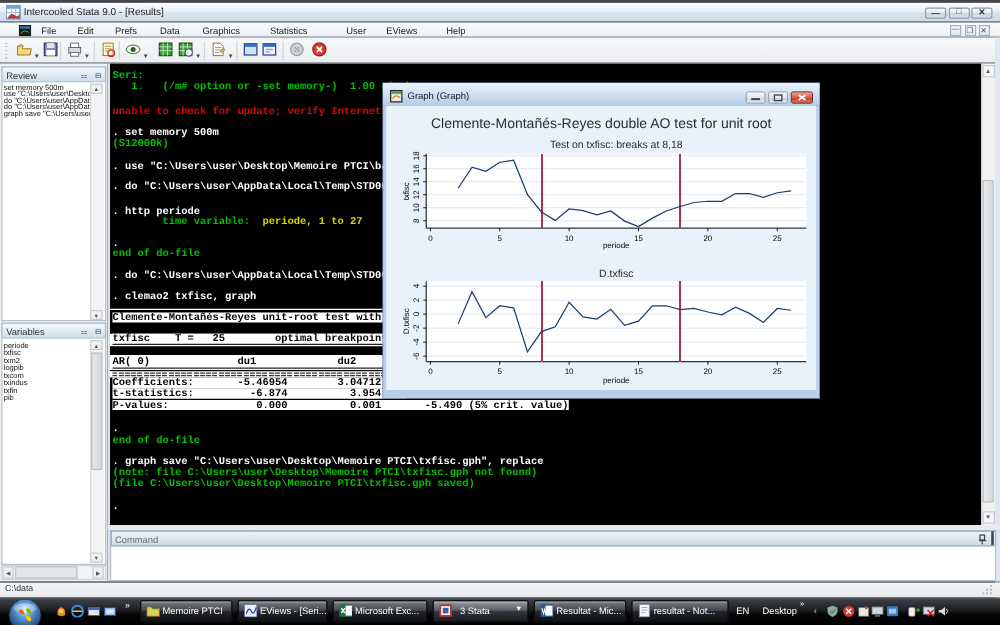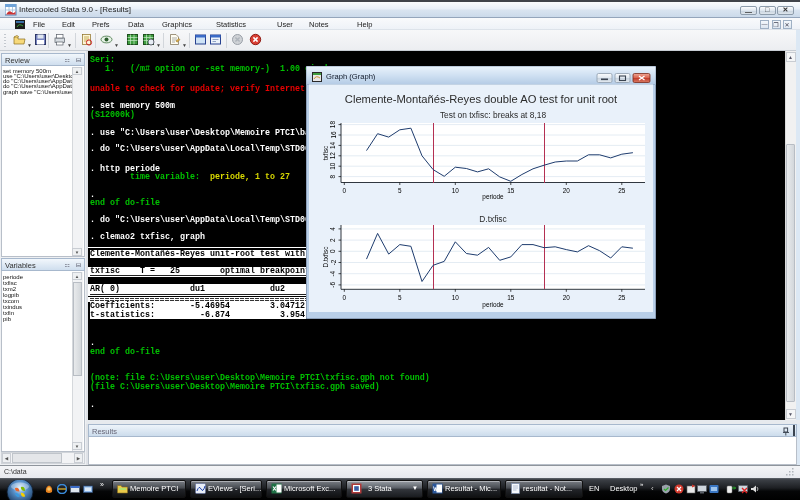--- a/index.html
+++ b/index.html
@@ -81,21 +81,21 @@
       <rect x="1" y="1" width="8" height="2" fill="#3a6ea5"></rect>
       <path d="M2 7 Q4 3 8 6" stroke="#3fbf3f" fill="none" stroke-width="0.8"></path>
     </svg>
 <div class="mi" style="left:33px">File</div>
 <div class="mi" style="left:62px">Edit</div>
 <div class="mi" style="left:92px">Prefs</div>
 <div class="mi" style="left:128px">Data</div>
 <div class="mi" style="left:162px">Graphics</div>
 <div class="mi" style="left:216px">Statistics</div>
 <div class="mi" style="left:277px">User</div>
-<div class="mi" style="left:309px">Notes</div>
+<div class="mi" style="left:309px">EViews</div>
 <div class="mi" style="left:357px">Help</div>
 <div class="mdibtn" style="left:760px"><span style="position:relative;top:-1px">—</span></div>
 <div class="mdibtn" style="left:771.5px">❐</div>
 <div class="mdibtn" style="left:782.5px">✕</div>
 
 <div id="toolbar"></div>
 <div class="abs" style="left:4px;top:34px;width:2px;height:13px;background:repeating-linear-gradient(180deg,#c3c8ce 0 1px,#f4f5f7 1px 3px)"></div>
 <svg class="abs" style="left:13px;top:33px" width="13" height="13" viewBox="0 0 13 13">
       <path d="M1 4 L1 11 L11 11 L12 6 L5 6 L5 4 Z" fill="#f7d97a" stroke="#8a6d1f" stroke-width="0.7"></path>
       <path d="M1 4 L4 2.5 L6 4" fill="#f7d97a" stroke="#8a6d1f" stroke-width="0.7"></path>
@@ -216,37 +216,39 @@
 <div class="rl w" style="top:77.8px">. use "C:\Users\user\Desktop\Memoire PTCI\base</div>
 <div class="rl w" style="top:94.4px">. do "C:\Users\user\AppData\Local\Temp\STD00000</div>
 <div class="rl w" style="top:113.6px">. http periode</div>
 <div class="rl" style="top:122.0px"><span class="g">        time variable:  </span><span class="y">periode, 1 to 27</span></div>
 <div class="rl w" style="top:139.6px">.</div>
 <div class="rl g" style="top:148.0px">end of do-file</div>
 <div class="rl w" style="top:165.0px">. do "C:\Users\user\AppData\Local\Temp\STD00000</div>
 <div class="rl w" style="top:182.0px">. clemao2 txfisc, graph</div>
 <div class="rl w" style="top:288.2px">.</div>
 <div class="rl g" style="top:297.0px">end of do-file</div>
+<div class="rl w" style="top:314.0px">. graph save "C:\Users\user\Desktop\Memoire PTCI\txfisc.gph", replace</div>
 <div class="rl g" style="top:332.4px">(file C:\Users\user\Desktop\Memoire PTCI\txfisc.gph saved)</div>
 <div class="rl g" style="top:323.4px">(note: file C:\Users\user\Desktop\Memoire PTCI\txfisc.gph not found)</div>
 <div class="rl w" style="top:349.8px">.</div>
 <div class="rl sel" style="top:198.6px"><span class="selbg">Clemente-Montañés-Reyes unit-root test with dou</span></div>
 <div class="rl sel" style="top:216.2px"><span class="selbg">txfisc    T =   25        optimal breakpoints :</span></div>
 <div class="rl sel" style="top:233.8px"><span class="selbg">AR( 0)              du1             du2     (rh</span></div>
 <div class="rl sel" style="top:251.4px"><span class="selbg">Coefficients:       -5.46954        3.04712  -0</span></div>
 <div class="rl sel" style="top:260.2px"><span class="selbg">t-statistics:         -6.874          3.954   -</span></div>
+<div class="rl sel" style="top:269.0px"><span class="selbg">P-values:              0.000          0.001       -5.490 (5% crit. value)</span></div>
 </div>
 <div id="rsb"></div>
 <div class="rsbtn" style="top:52px">▲</div>
 <div class="rsbtn" style="top:409px">▼</div>
 <div id="rthumb"></div>
 
 <div class="abs" style="left:86px;top:420px;width:714px;height:4px;background:#e7eaee"></div>
 
-<div id="cmdhead">Results</div>
+<div id="cmdhead">Command</div>
 <svg class="abs" style="left:783px;top:427px" width="7" height="9" viewBox="0 0 7 9">
       <rect x="1" y="1" width="3.6" height="4" fill="none" stroke="#3a4350" stroke-width="1"></rect>
       <line x1="0" y1="5.5" x2="6" y2="5.5" stroke="#3a4350" stroke-width="0.9"></line>
       <line x1="2.8" y1="5.5" x2="2.8" y2="8.5" stroke="#3a4350" stroke-width="0.9"></line>
     </svg>
 <div class="abs" style="left:793px;top:425px;width:1.5px;height:11px;background:#3a4350"></div>
 <div id="cmdbody"></div>
 <div id="statusbar">C:\data</div>
 <svg class="abs" style="left:786px;top:468px" width="8" height="8" viewBox="0 0 8 8">
       <g fill="#b0b5bb">

